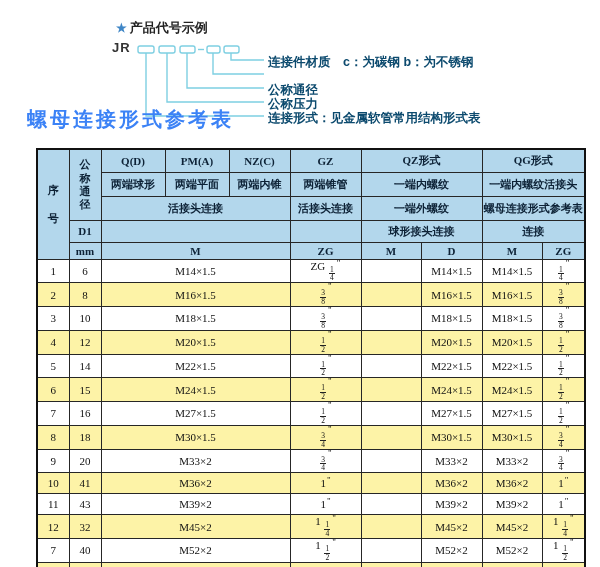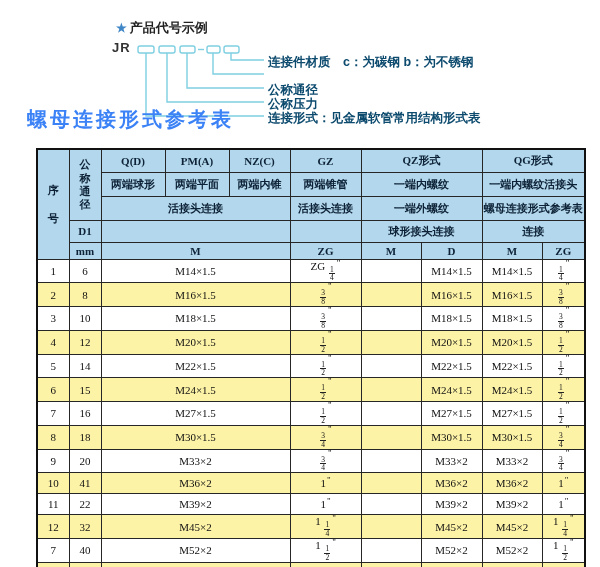--- a/index.html
+++ b/index.html
@@ -276,21 +276,21 @@
           <td>41</td>
           <td colspan="3">M36×2</td>
           <td>1<span class="qt">"</span></td>
           <td></td>
           <td>M36×2</td>
           <td>M36×2</td>
           <td>1<span class="qt">"</span></td>
         </tr>
         <tr class="drow">
           <td>11</td>
-          <td>22</td>
+          <td>43</td>
           <td colspan="3">M39×2</td>
           <td>1<span class="qt">"</span></td>
           <td></td>
           <td>M39×2</td>
           <td>M39×2</td>
           <td>1<span class="qt">"</span></td>
         </tr>
         <tr class="drow alt">
           <td>12</td>
           <td>32</td>

